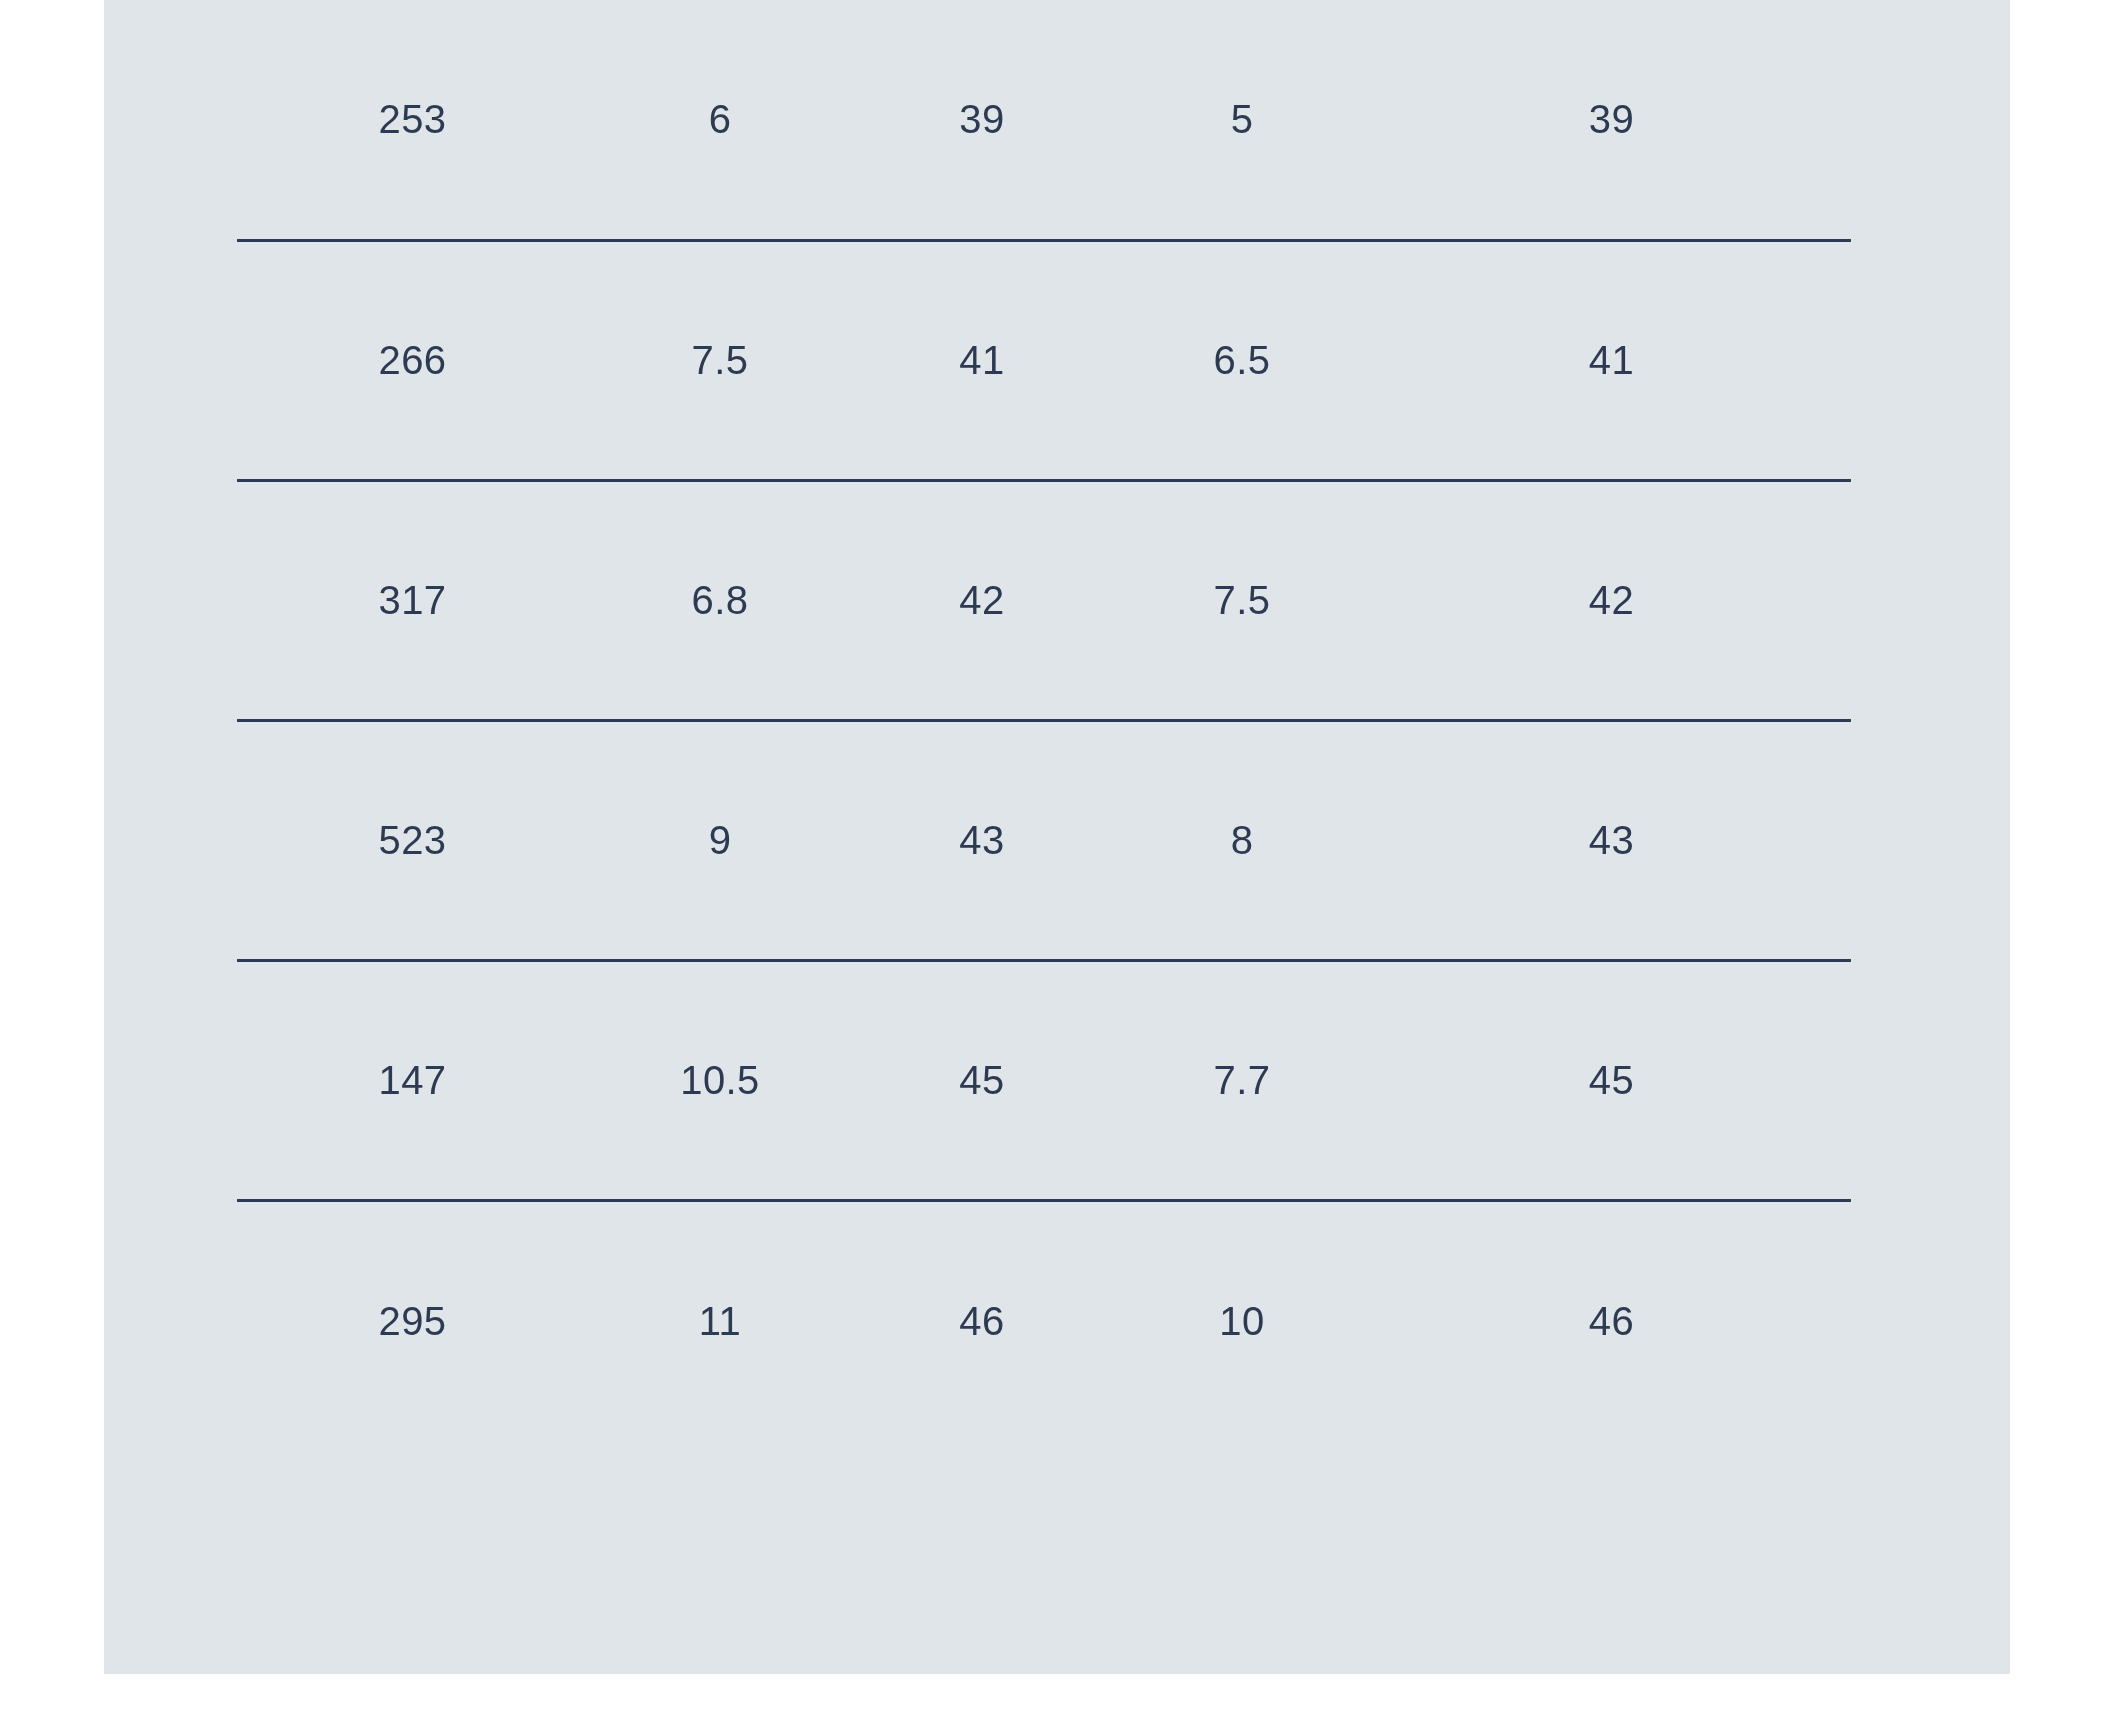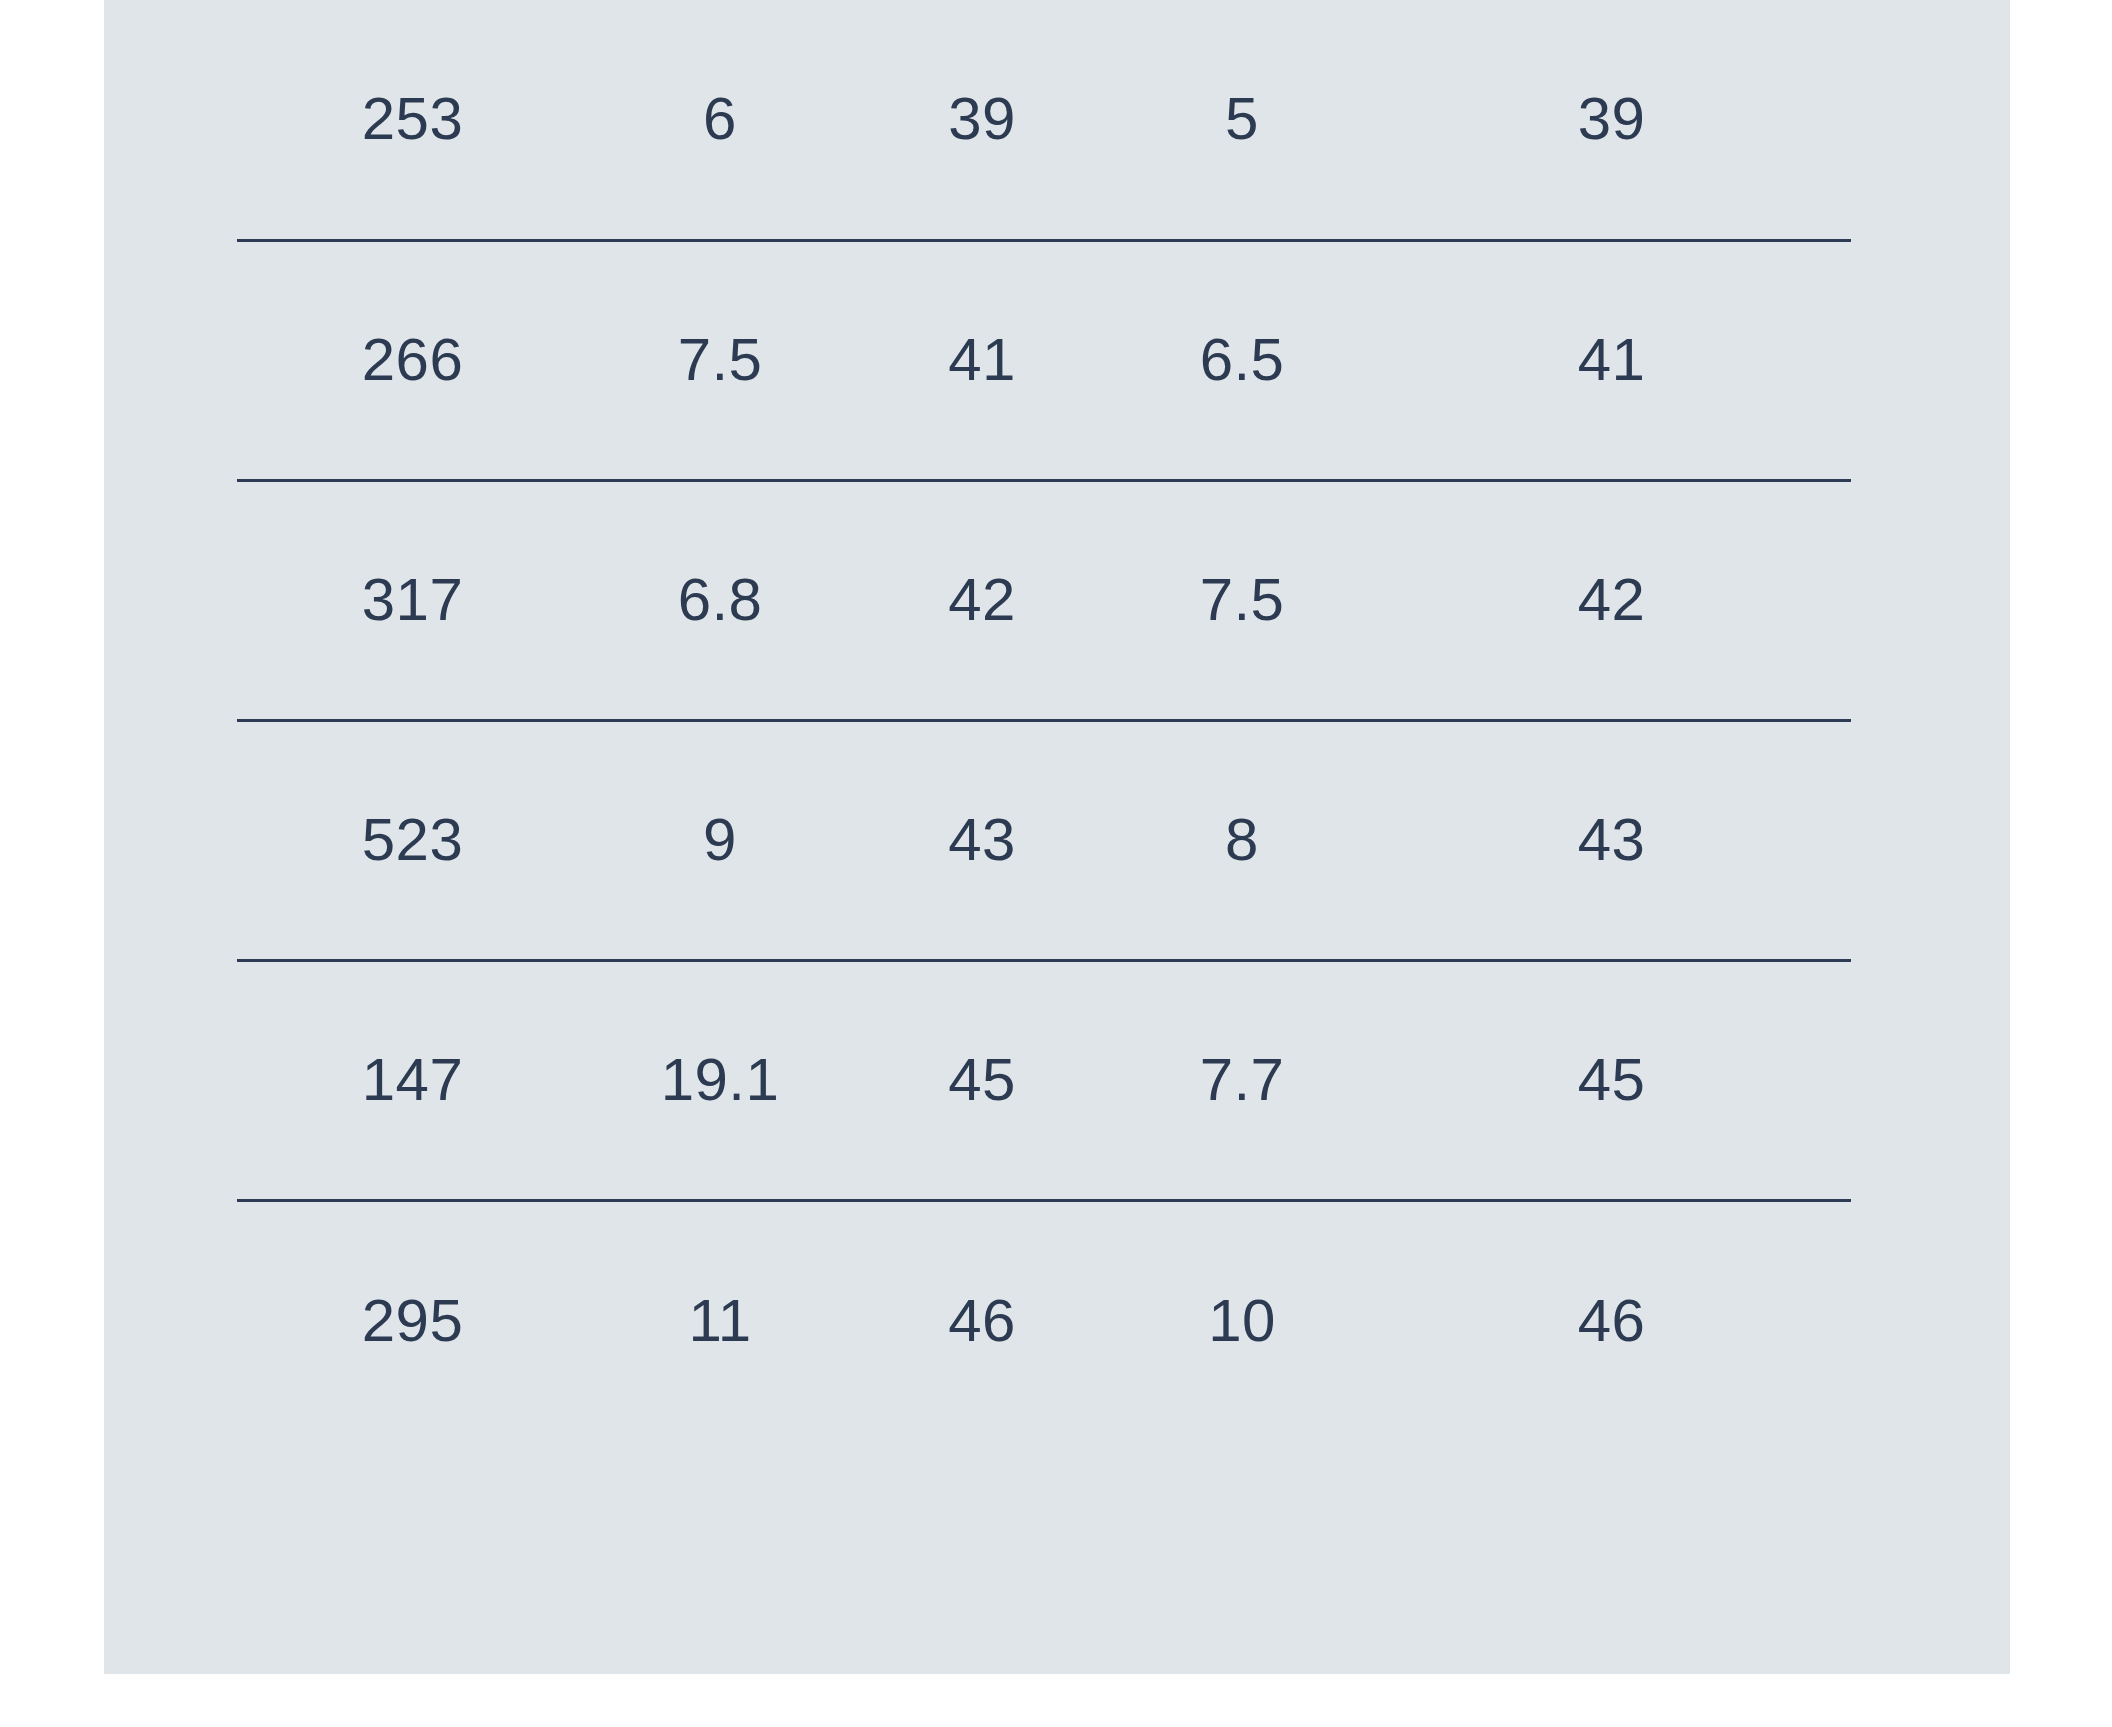--- a/index.html
+++ b/index.html
@@ -47,21 +47,21 @@
   .data-table tr {
     height: 240px;
   }
 
   .data-table td {
     padding: 0;
     margin: 0;
     text-align: center;
     vertical-align: middle;
     color: #2c3a52;
-    font-size: 60px;
+    font-size: 40px;
     font-weight: 400;
     line-height: 1;
     letter-spacing: 0.4px;
     font-family: "Liberation Sans", "DejaVu Sans", sans-serif;
   }
 
   
   .data-table tr:not(:last-child) td {
     border-bottom: 3.4px solid #2d3b55;
   }
@@ -138,21 +138,21 @@
           <td>43</td>
           <td>8</td>
           <td>43</td>
           <td class="spacer-right"></td>
         </tr>
 
 
         <tr>
           <td class="spacer-left"></td>
           <td>147</td>
-          <td>19.1</td>
+          <td>10.5</td>
           <td>45</td>
           <td>7.7</td>
           <td>45</td>
           <td class="spacer-right"></td>
         </tr>
 
         <tr>
           <td class="spacer-left"></td>
           <td>295</td>
           <td>11</td>

